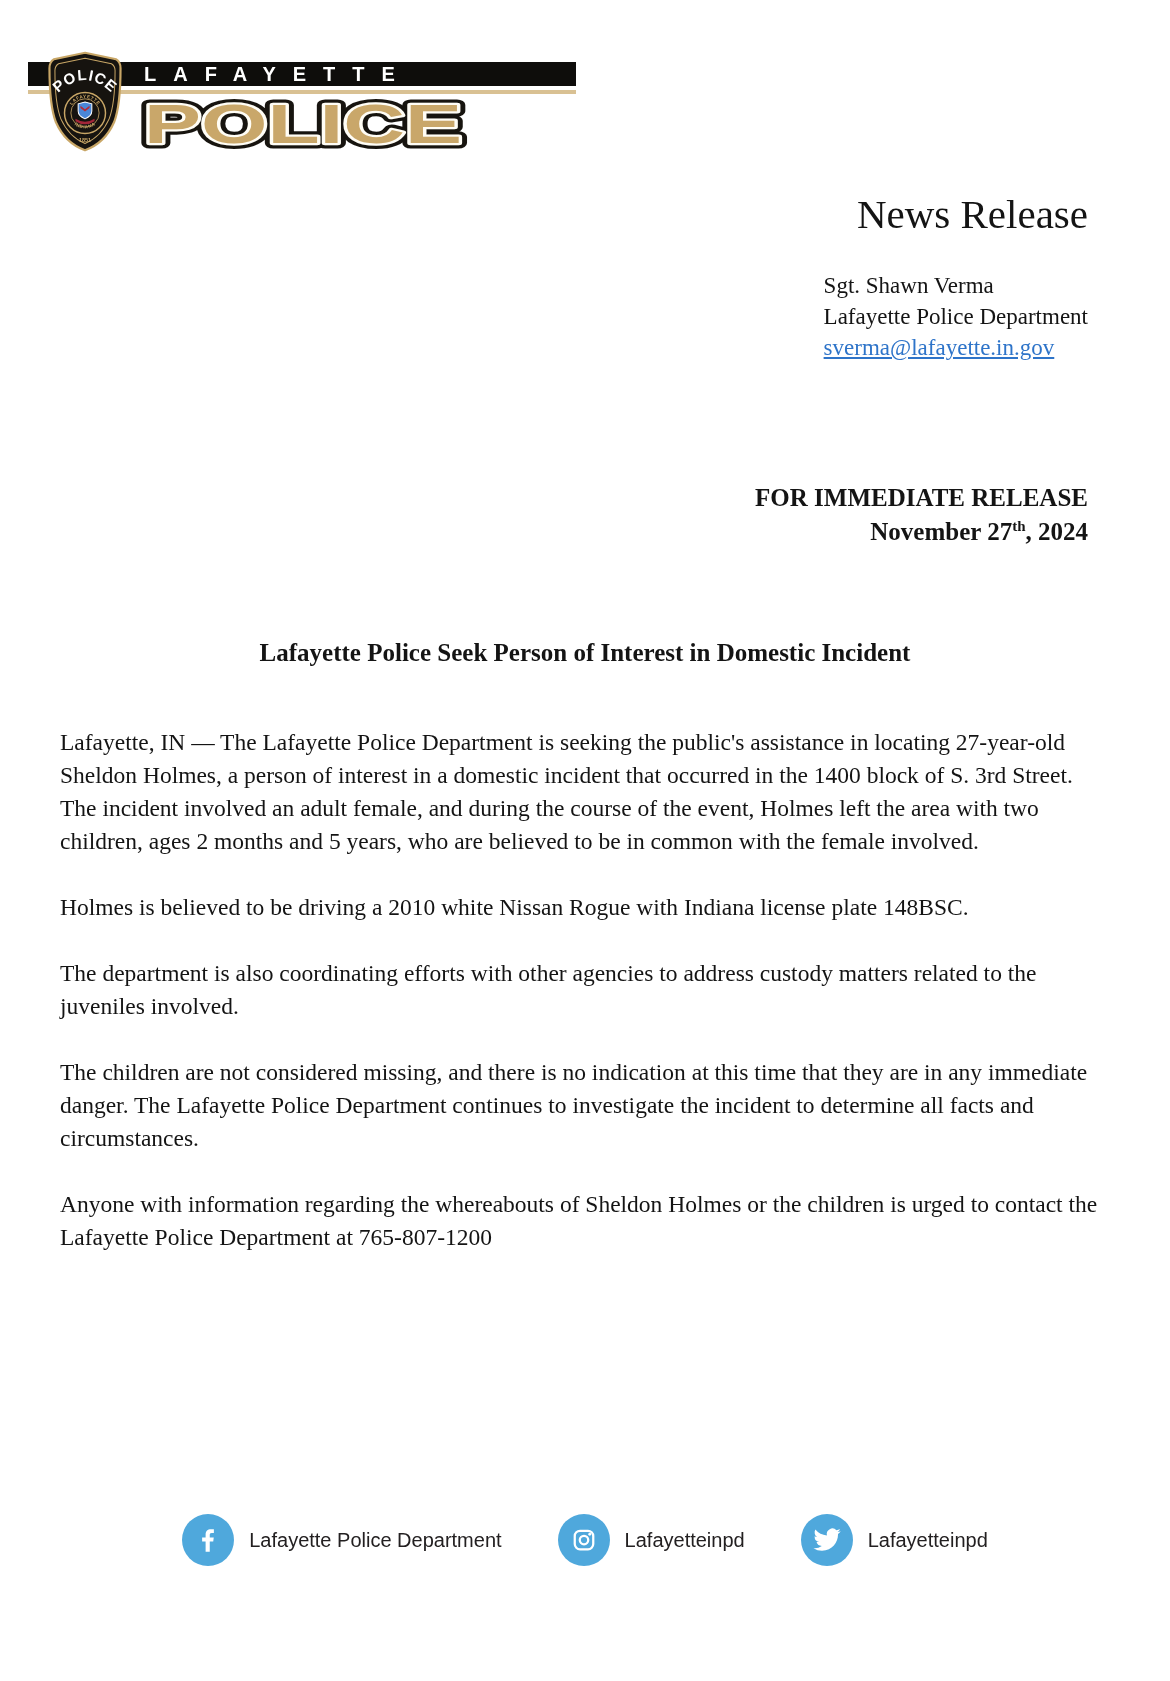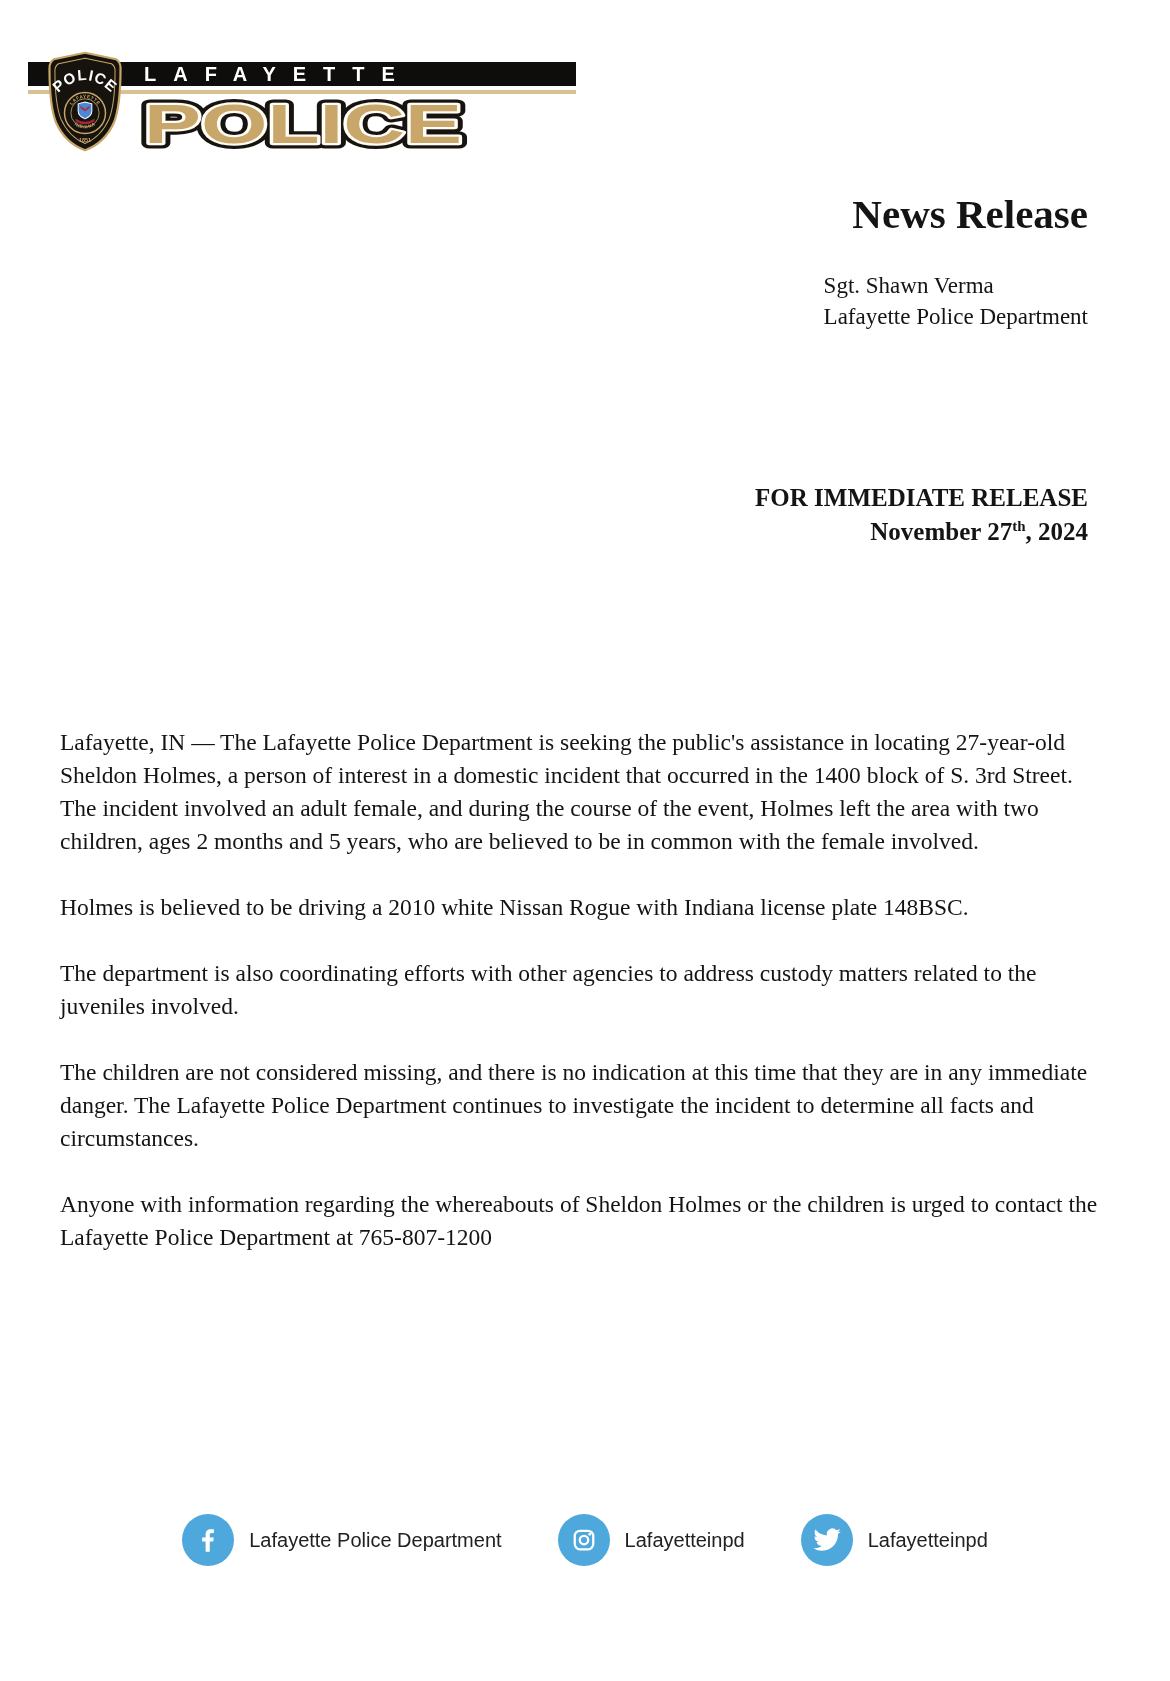--- a/index.html
+++ b/index.html
@@ -15,21 +15,21 @@
   .logo-bannertext{
     position:absolute;left:116px;top:15px;height:26px;line-height:26px;color:#ffffff;
     font-family:"Liberation Sans",sans-serif;font-weight:bold;font-size:20px;
     letter-spacing:17px;white-space:nowrap;
   }
   .logo-badge{position:absolute;left:16px;top:0;width:82px;height:112px;}
   .logo-wordmark{position:absolute;left:110px;top:44px;width:330px;height:66px;}
 
   
   .doc-title{
-    position:absolute;top:190px;right:82px;font-size:41px;font-weight:bold;white-space:nowrap;
+    position:absolute;top:190px;right:82px;font-size:41px;font-weight:normal;white-space:nowrap;
   }
   .contact{
     position:absolute;top:270px;right:82px;text-align:left;font-size:23px;line-height:31px;
   }
   .contact .email{color:#2e74c9;text-decoration:underline;cursor:pointer;}
   .release{
     position:absolute;top:481px;right:82px;text-align:right;font-weight:bold;
     font-size:25px;line-height:34px;
   }
   .release sup{font-size:0.6em;line-height:0;vertical-align:super;}
@@ -99,27 +99,29 @@
       <text x="165" y="53" text-anchor="middle" font-family="Liberation Sans, sans-serif" font-weight="bold" font-size="56" textLength="318" lengthAdjust="spacingAndGlyphs" fill="none" stroke="#fffdf5" stroke-width="4.5" stroke-linejoin="round">POLICE</text>
       <text x="165" y="53" text-anchor="middle" font-family="Liberation Sans, sans-serif" font-weight="bold" font-size="56" textLength="318" lengthAdjust="spacingAndGlyphs" fill="#c9a76a">POLICE</text>
     </svg>
   </div>
 
   <div class="doc-title">News Release</div>
 
   <div class="contact">
     <div>Sgt. Shawn Verma</div>
     <div>Lafayette Police Department</div>
+    <div><span class="email">sverma@lafayette.in.gov</span></div>
   </div>
 
   <div class="release">
     <div>FOR IMMEDIATE RELEASE</div>
     <div><span>November 27</span><sup>th</sup><span>, 2024</span></div>
   </div>
 
+  <div class="headline">Lafayette Police Seek Person of Interest in Domestic Incident</div>
 
   <div class="body-text">
     <p>Lafayette, IN — The Lafayette Police Department is seeking the public's assistance in locating 27-year-old Sheldon Holmes, a person of interest in a domestic incident that occurred in the 1400 block of S. 3rd Street. The incident involved an adult female, and during the course of the event, Holmes left the area with two children, ages 2 months and 5 years, who are believed to be in common with the female involved.</p>
     <p>Holmes is believed to be driving a 2010 white Nissan Rogue with Indiana license plate 148BSC.</p>
     <p>The department is also coordinating efforts with other agencies to address custody matters related to the juveniles involved.</p>
     <p>The children are not considered missing, and there is no indication at this time that they are in any immediate danger. The Lafayette Police Department continues to investigate the incident to determine all facts and circumstances.</p>
     <p>Anyone with information regarding the whereabouts of Sheldon Holmes or the children is urged to contact the Lafayette Police Department at 765-807-1200</p>
   </div>
 
   <div class="footer">

